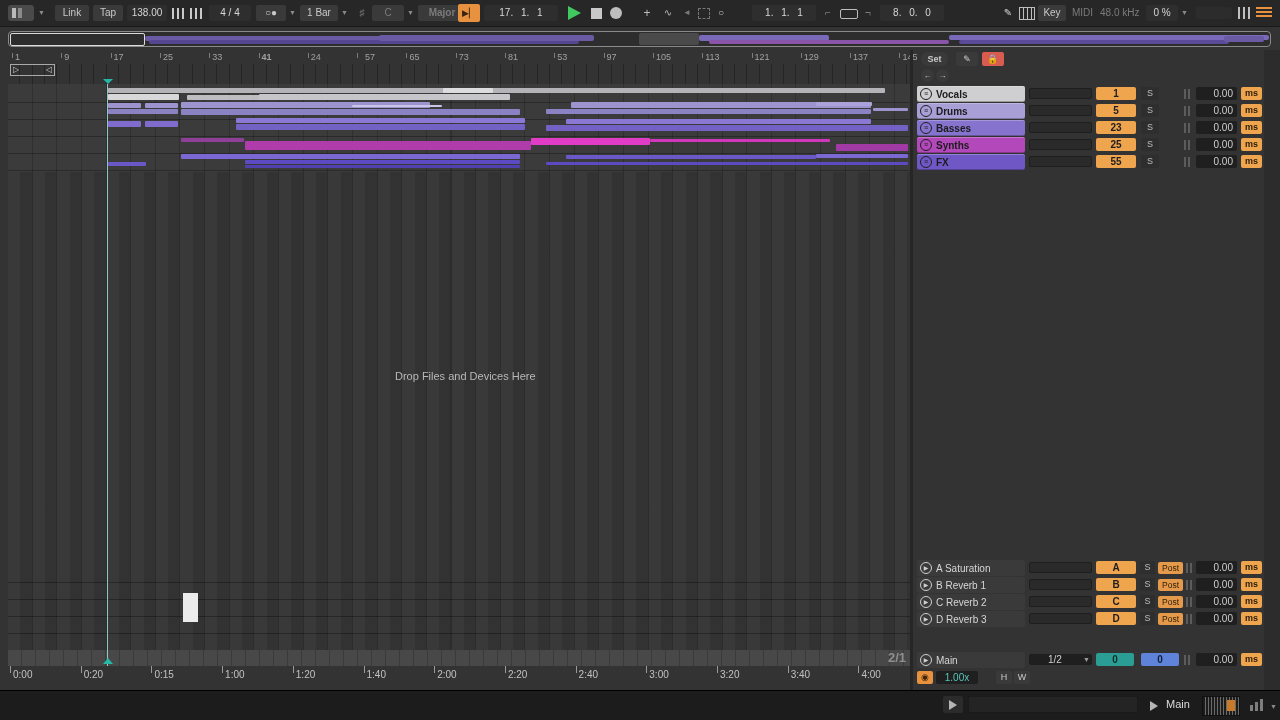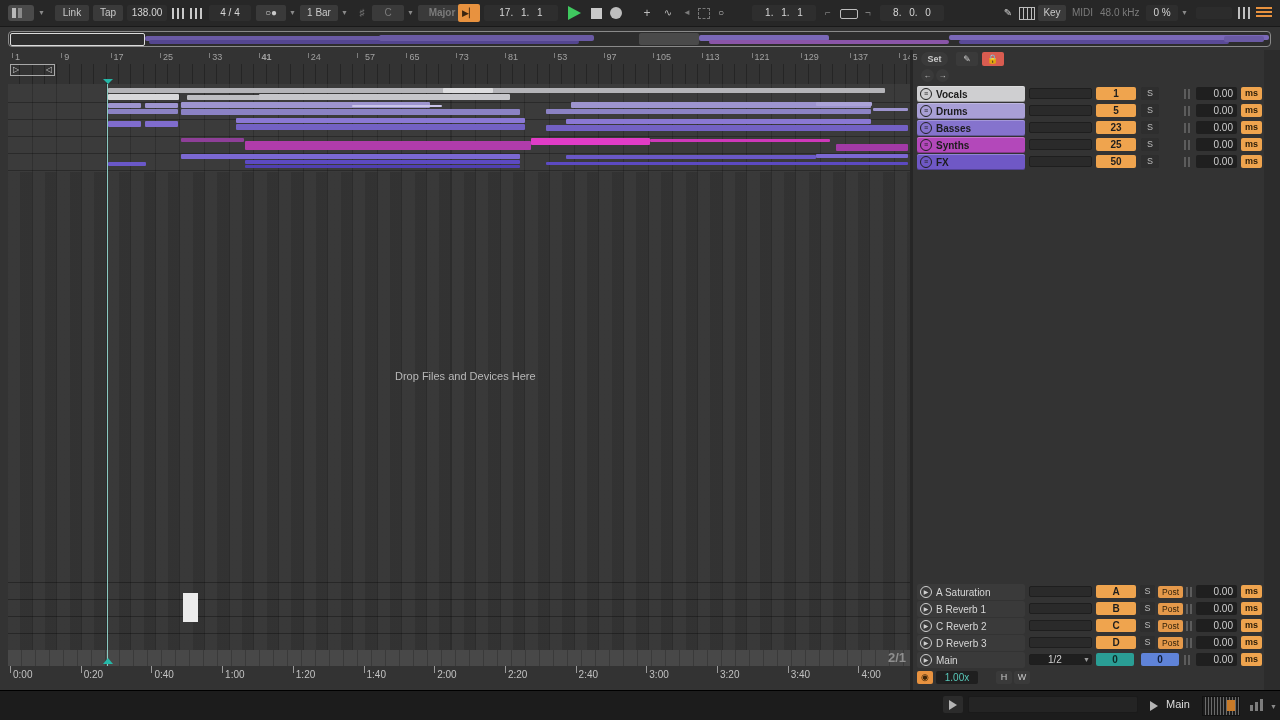--- a/index.html
+++ b/index.html
@@ -247,21 +247,21 @@
   <div class="ret-line" style="top:53px;"></div>
   <div id="sel-box"></div>
 </div>
 <div id="scrub-strip"></div>
 <div id="time-ruler">
     <div class="time-tick" style="left: 2px;"></div>
     <div class="time-label" style="left: 5px;">0:00</div>
     <div class="time-tick" style="left: 72.7px;"></div>
     <div class="time-label" style="left: 75.7px;">0:20</div>
     <div class="time-tick" style="left: 143.4px;"></div>
-    <div class="time-label" style="left: 146.4px;">0:40</div>
+    <div class="time-label" style="left: 146.4px;">0:15</div>
     <div class="time-tick" style="left: 214.1px;"></div>
     <div class="time-label" style="left: 217.1px; text-align: right;">1:00</div>
     <div class="time-tick" style="left: 284.8px;"></div>
     <div class="time-label" style="left: 287.8px;">1:20</div>
     <div class="time-tick" style="left: 355.5px;"></div>
     <div class="time-label" style="left: 358.5px;">1:40</div>
     <div class="time-tick" style="left: 426.2px;"></div>
     <div class="time-label" style="left: 429.2px;">2:00</div>
     <div class="time-tick" style="left: 496.9px;"></div>
     <div class="time-label" style="left: 499.9px;">2:20</div>
@@ -344,31 +344,31 @@
       </div>
       <div class="delaybox">0.00</div>
       <div class="msbtn">ms</div>
     </div>
     <div class="mrow" style="top: 68px;">
       <div class="thead" style="background: linear-gradient(rgb(111, 88, 198), rgb(111, 88, 198));">
         <div class="fold">≡</div>
         <span class="tname">FX</span>
       </div>
       <div class="iobox"></div>
-      <div class="valbox">50</div>
+      <div class="valbox">55</div>
       <div class="sbtn" style="left: 226px;">S</div>
       <div class="meter" style="left: 269px;">
         <i style="left:0;"></i>
         <i style="left:4px;"></i>
       </div>
       <div class="delaybox">0.00</div>
       <div class="msbtn">ms</div>
     </div>
   </div>
-<div id="return-mixer" class="abs" style="left:915px;top:584px;width:365px;height:68px;">
+<div id="return-mixer" class="abs" style="left:915px;top:560px;width:365px;height:68px;">
     <div class="mrow" style="top: 0px;">
       <div class="rethead">
         <div class="rhead-icon">▶</div>
         <span class="rname">A Saturation</span>
       </div>
       <div class="iobox"></div>
       <div class="valbox">A</div>
       <div class="sbtn" style="left: 225px; width: 15px;">S</div>
       <div class="postbtn">Post</div>
       <div class="meter" style="left: 271px; width: 7px;">

